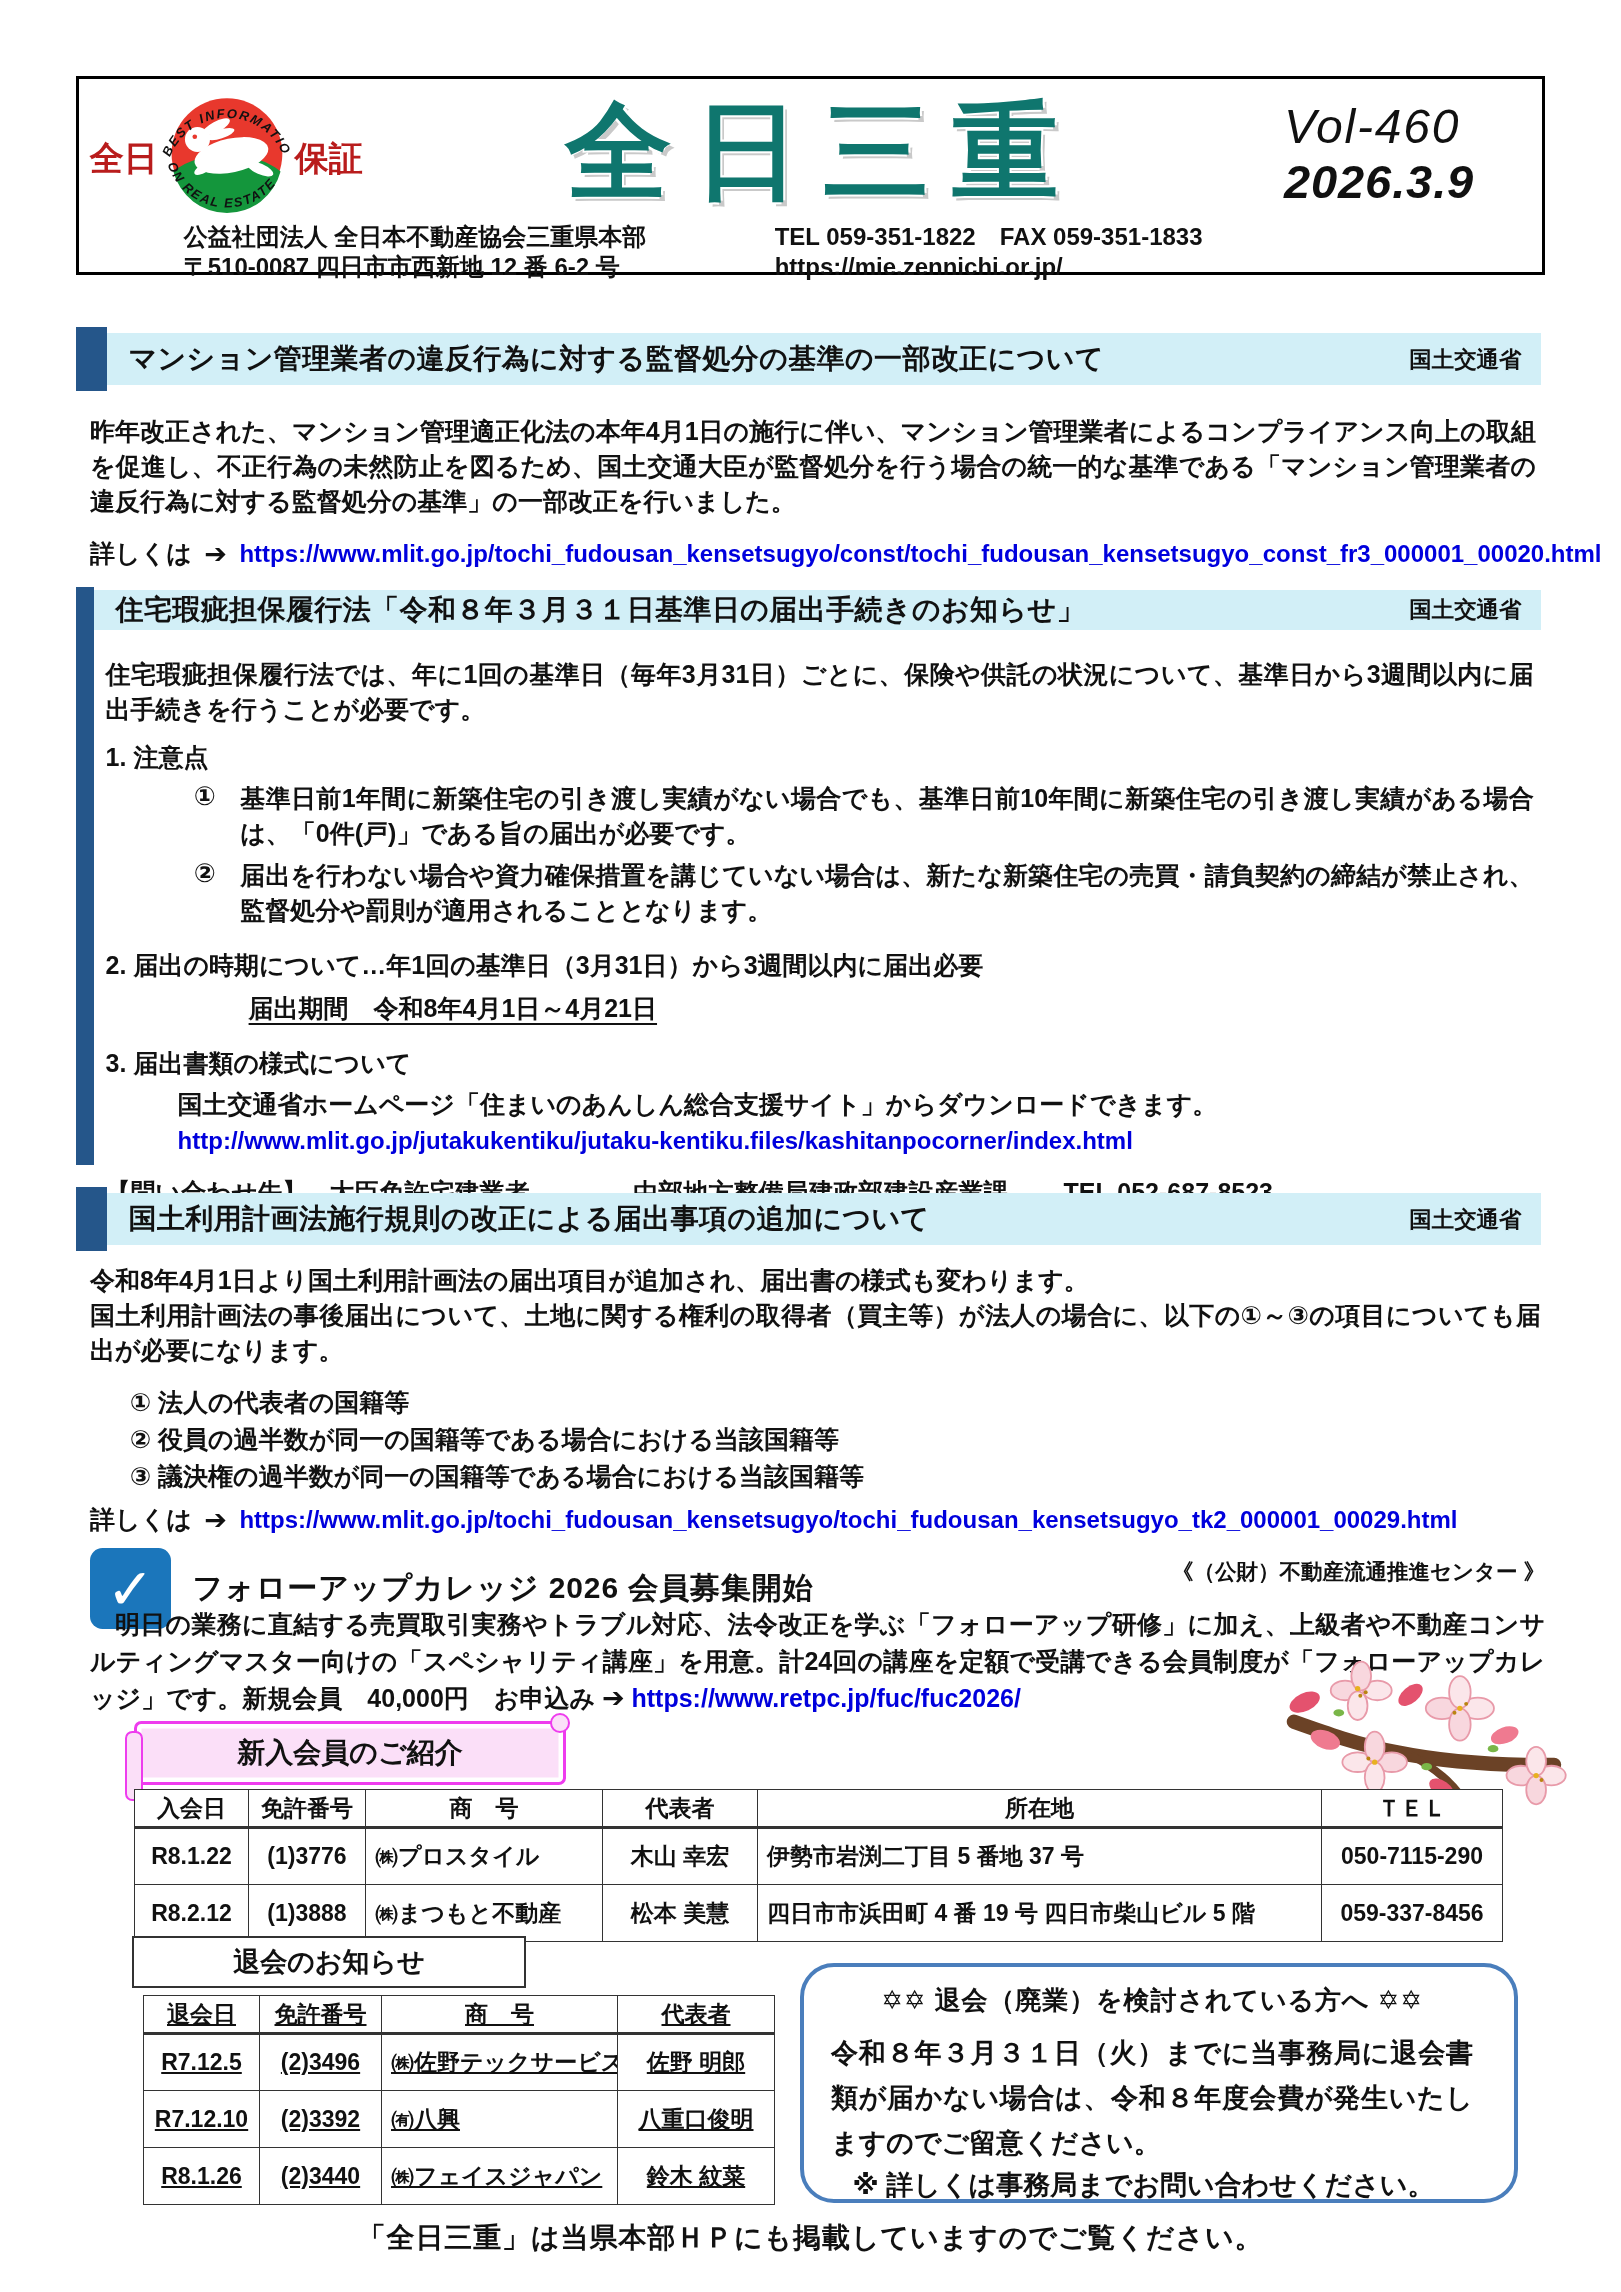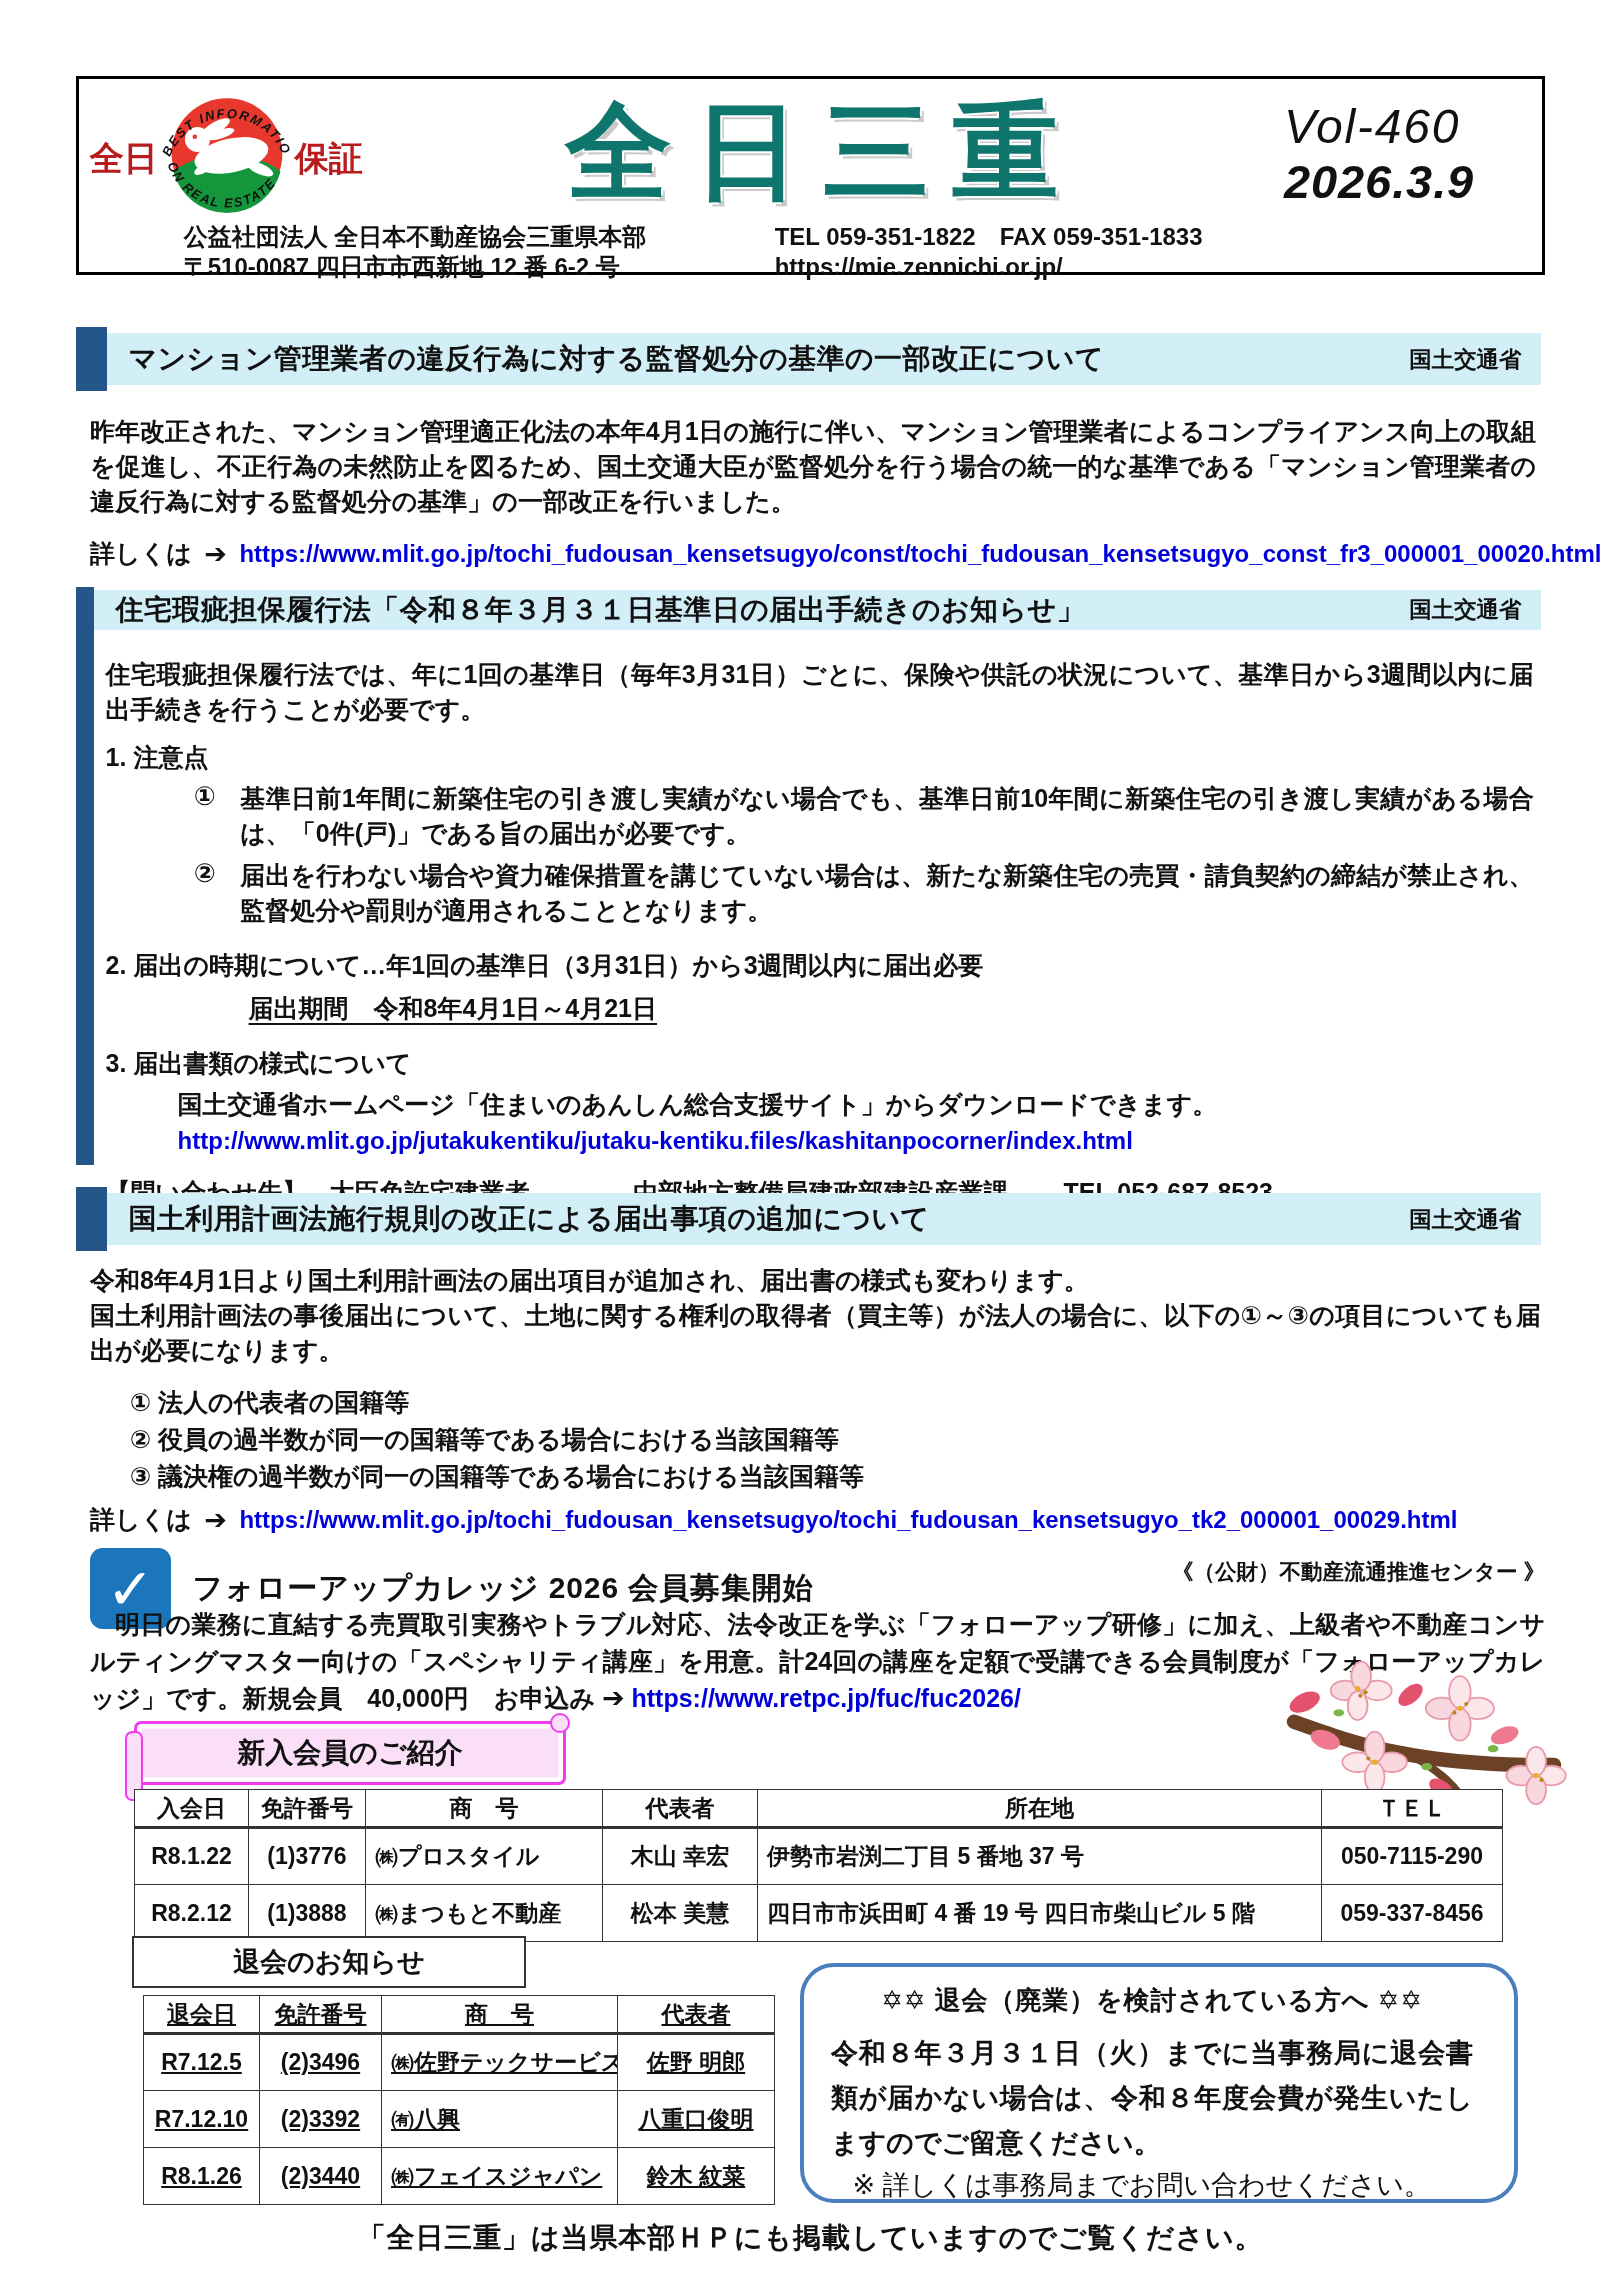--- a/index.html
+++ b/index.html
@@ -106,21 +106,21 @@
 
   .leave-label { position:absolute; left:132px; top:1936px; width:394px; height:52px;
                  border:2.7px solid #333; background:#fff; display:flex; align-items:center; justify-content:center;
                  font-size:27px; font-weight:800;text-align:center; }
 
   
   .notice { position:absolute; left:800px; top:1963px; width:718px; height:240px;
             border:4.5px solid #4a7ebc; border-radius:34px; background:#fff; padding:16px 41px 0 27px; }
   .notice-title { text-align:center; font-size:26px; font-weight:700; letter-spacing:0.9px; }
   .notice-body { margin-top:12.5px; font-size:27px; font-weight:600; line-height:45px; text-align:justify; }
-  .notice-note { font-size:27px; font-weight:400; margin-top:1.8px; padding-left:21.5px; }
+  .notice-note { font-size:27px; font-weight:700; margin-top:1.8px; padding-left:21.5px; }
 
   .footer { position:absolute; left:0; top:2219px; width:100%; text-align:center;
             font-size:28px; font-weight:600; letter-spacing:0.9px; }
 
   .sakura { position:absolute; left:1276px; top:1659px; width:296px; height:148px; }
 </style>
 </head>
 <body>
 
 <div class="page">

